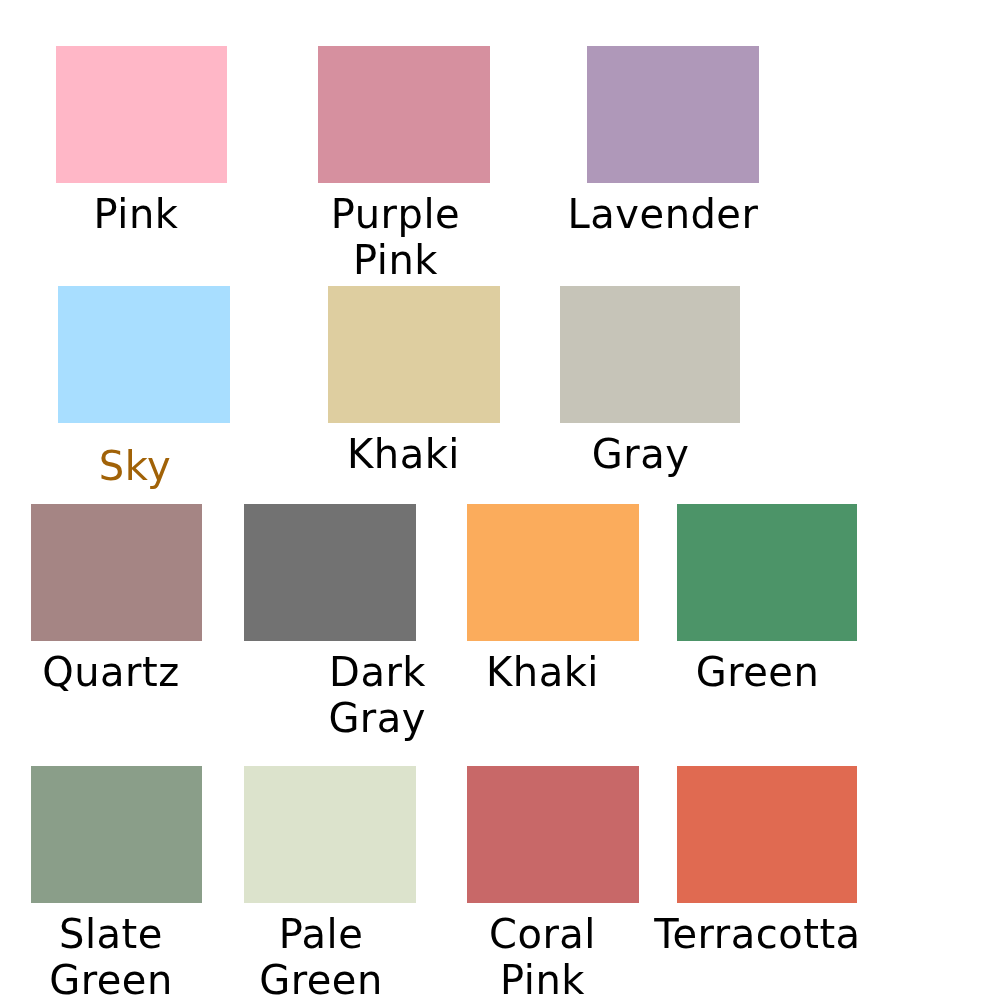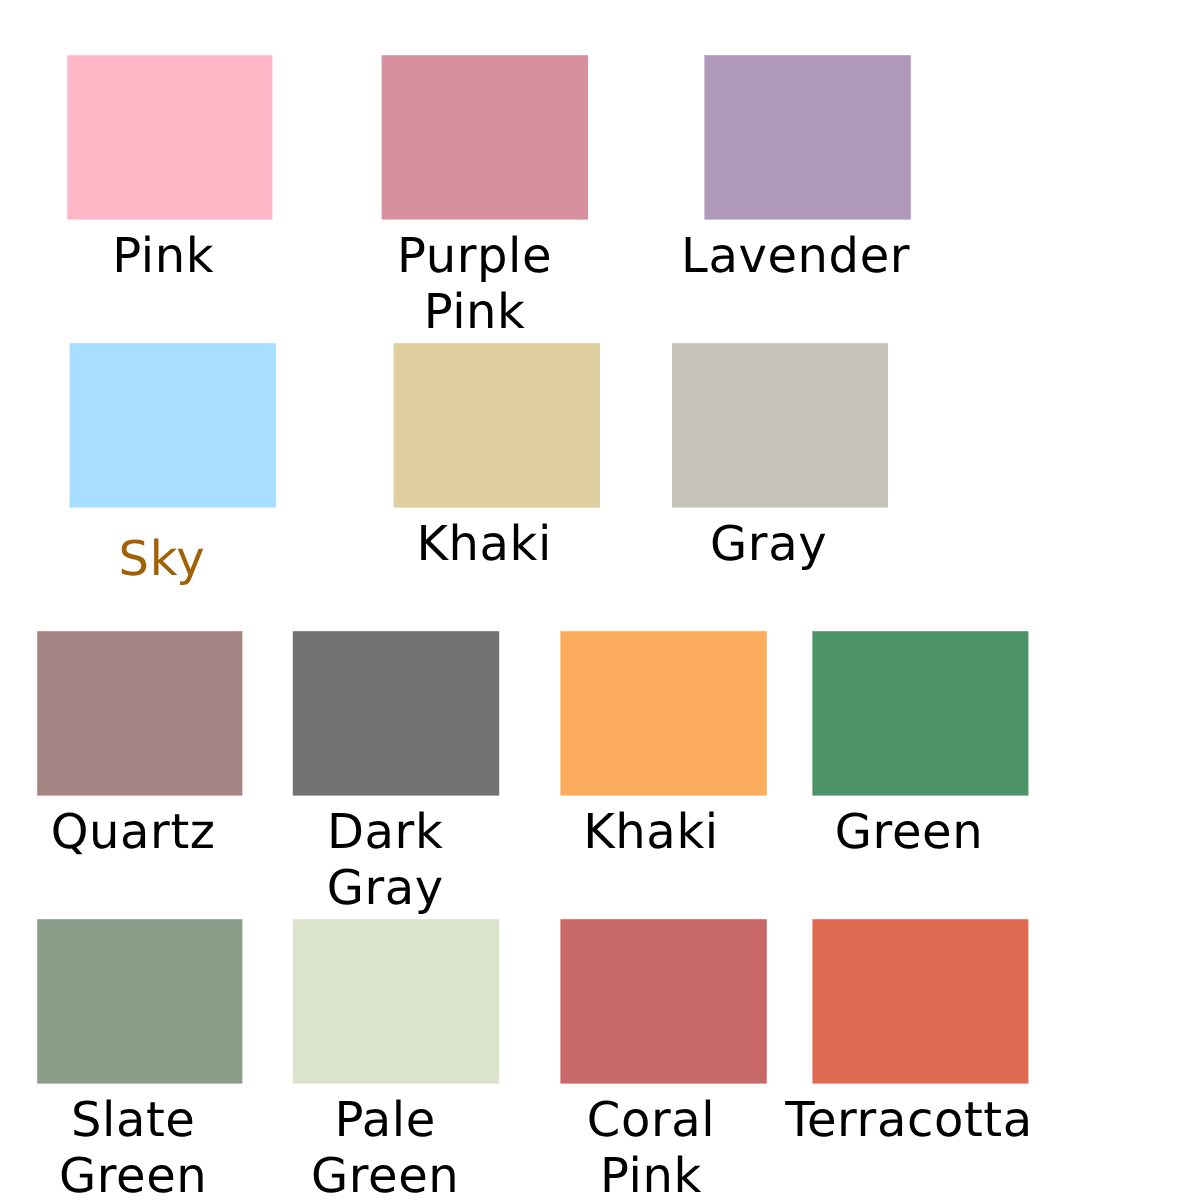--- a/index.html
+++ b/index.html
@@ -53,21 +53,21 @@
     font-weight: 400;
     line-height: 46px;
     letter-spacing: 0.5px;
     white-space: pre-line;
     margin-top: 8px;
   }
 
   
   #row-0 { top: 46px; }
   #row-1 { top: 286px; }
-  #row-2 { top: 526px; }
+  #row-2 { top: 504px; }
   #row-3 { top: 766px; }
 
   
   .col-0 { width: 262px; padding-left: 22px; }
   .col-1 { width: 265px; padding-left: 22px; }
   .col-2 { width: 268px; padding-left: 29px; }
   .col-3 { width: 205px; padding-left: 28px; }
 
   .col-0 .swatch-chip { width: 171px; height: 137px; }
   .col-1 .swatch-chip { width: 172px; height: 137px; }
@@ -115,21 +115,21 @@
     </div>
   </div>
 
   <div class="swatch-row" id="row-2">
     <div class="swatch-cell col-0">
       <div class="swatch-chip" style="background-color: rgb(165, 133, 132);"></div>
       <div class="swatch-label" style="color: rgb(0, 0, 0);">Quartz</div>
     </div>
     <div class="swatch-cell col-1">
       <div class="swatch-chip" style="background-color: rgb(114, 114, 114);"></div>
-      <div class="swatch-label" style="color: rgb(0, 0, 0);">Dark
+      <div class="swatch-label" style="color: rgb(0, 0, 0); text-align: right;">Dark
 Gray</div>
     </div>
     <div class="swatch-cell col-2">
       <div class="swatch-chip" style="background-color: rgb(251, 172, 92);"></div>
       <div class="swatch-label" style="color: rgb(0, 0, 0);">Khaki</div>
     </div>
     <div class="swatch-cell col-3">
       <div class="swatch-chip" style="background-color: rgb(76, 148, 104);"></div>
       <div class="swatch-label" style="color: rgb(0, 0, 0);">Green</div>
     </div>

